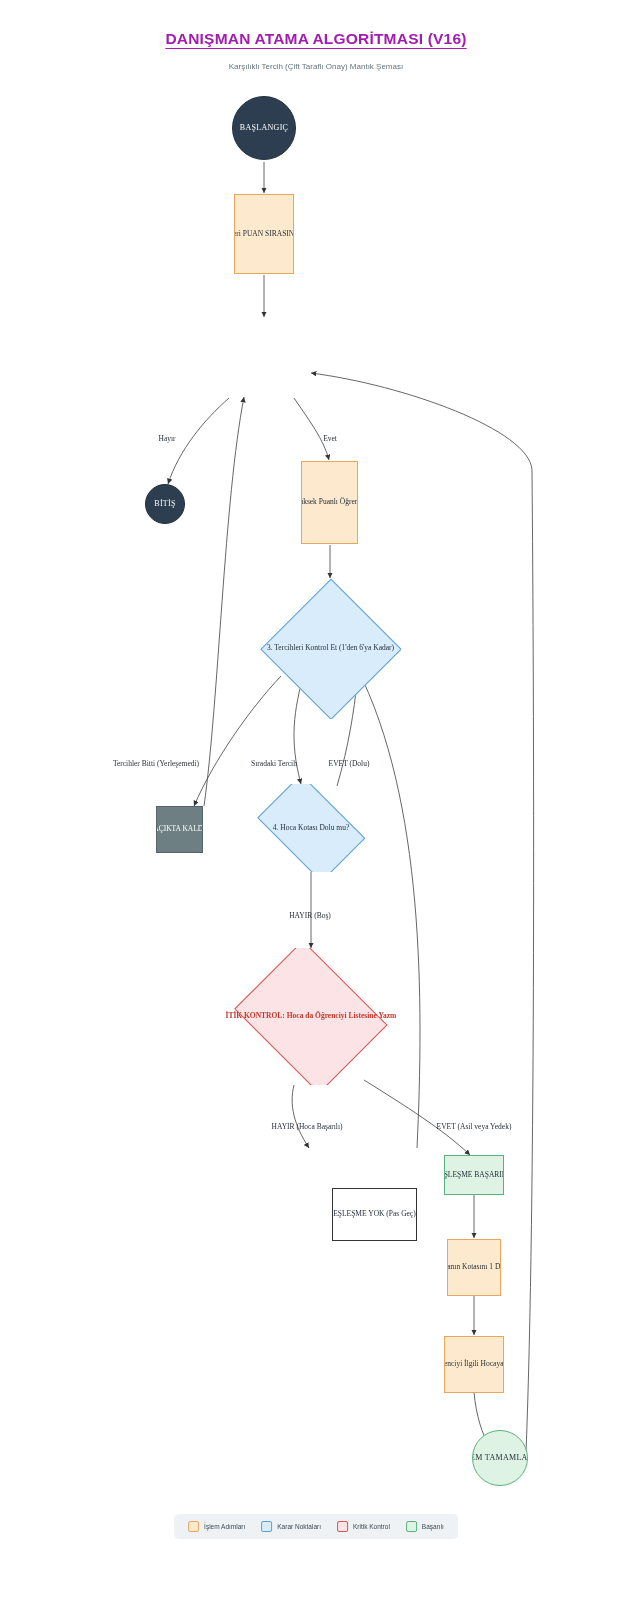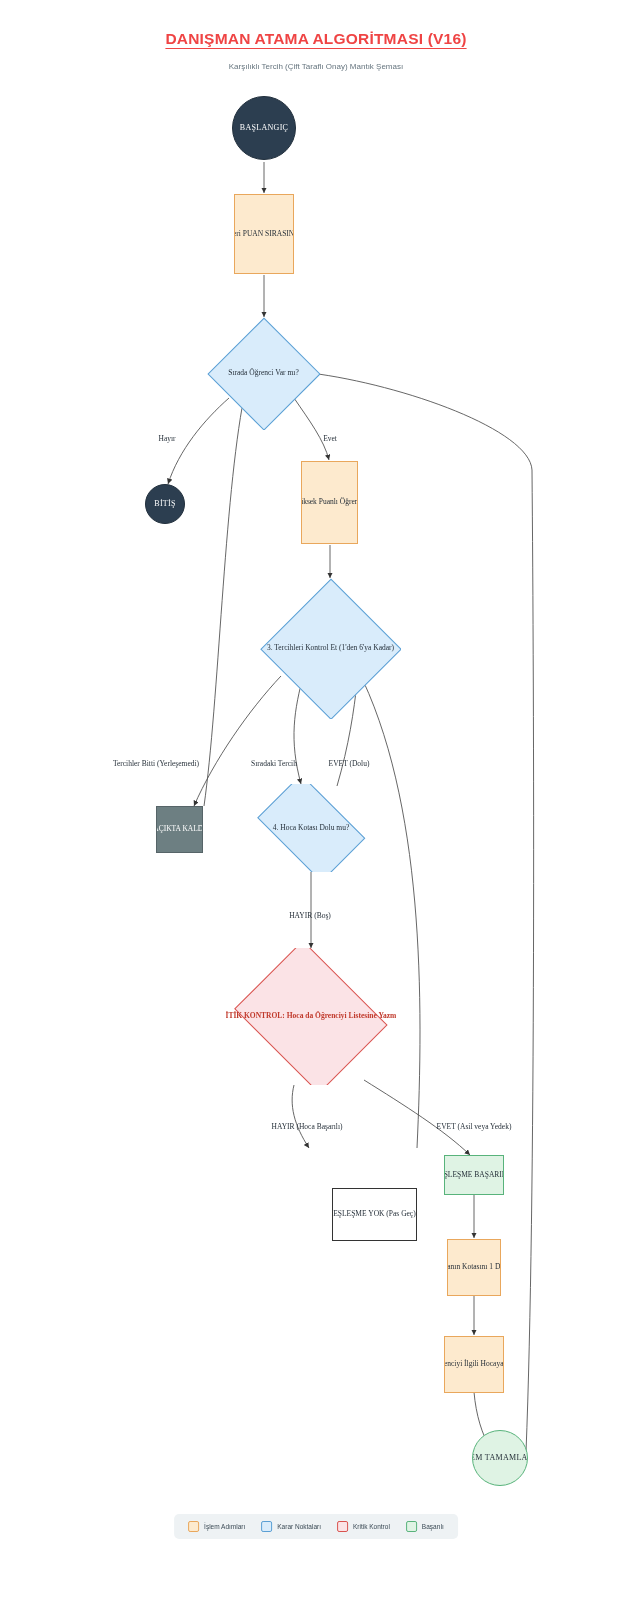--- a/index.html
+++ b/index.html
@@ -23,21 +23,21 @@
     left: 0;
     top: 30px;
     width: 632px;
     text-align: center;
   }
   #chart-title {
     font-family: "Liberation Sans", sans-serif;
     font-size: 15.5px;
     font-weight: bold;
     letter-spacing: 0.2px;
-    color: #ef4444;
+    color: #a21caf;
     text-decoration: underline;
     text-underline-offset: 4px;
     margin: 0;
   }
   #chart-subtitle {
     font-family: "Liberation Sans", sans-serif;
     font-size: 8px;
     color: #66757f;
     margin: 14px 0 0 0;
   }
@@ -266,24 +266,20 @@
   </svg>
 
   <div class="node terminal-dark" style="left:228px; top:96px; width:64px; height:64px;">
     <span class="node-label">BAŞLANGIÇ</span>
   </div>
 
   <div class="node process" style="left:230px; top:194px; width:60px; height:80px;">
     <span class="node-label">1. Öğrencileri PUAN SIRASINA Göre Diz</span>
   </div>
 
-  <div class="node decision" style="left:203px; top:317px; width:113px; height:113px;">
-    <span class="diamond-shape"></span>
-    <span class="node-label">Sırada Öğrenci Var mı?</span>
-  </div>
 
   <div class="node terminal-dark" style="left:141px; top:484px; width:40px; height:40px;">
     <span class="node-label">BİTİŞ</span>
   </div>
 
   <div class="node process" style="left:297px; top:461px; width:57px; height:83px;">
     <span class="node-label">2. En Yüksek Puanlı Öğrenciyi Seç</span>
   </div>
 
   <div class="node decision" style="left:256px; top:578px; width:141px; height:141px;">

